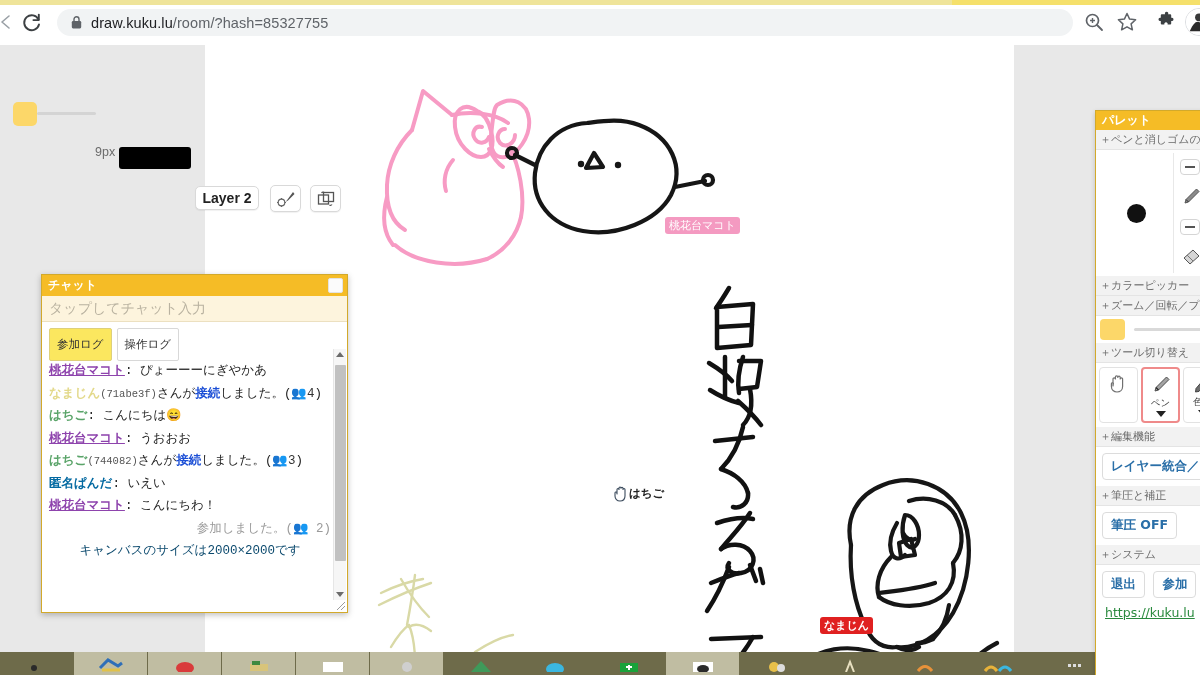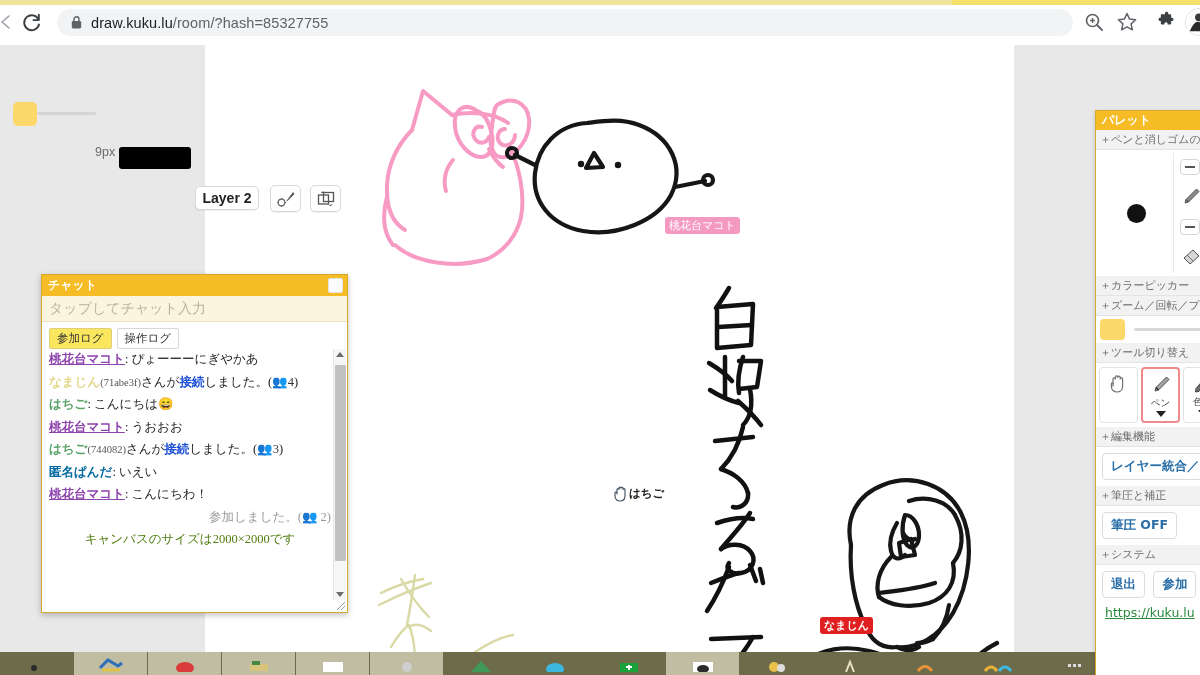--- a/index.html
+++ b/index.html
@@ -119,38 +119,38 @@
     background:#fbfbfb; border:1px solid #e3e3e3; border-radius:2px; cursor:pointer;
   }
   #chat-input-row {
     height:26px; background:#fdf4dd; display:flex; align-items:center;
     padding-left:7px; cursor:text; border-bottom:1px solid #ece0c0;
   }
   #chat-input-placeholder { font-size:14px; color:#b9b2a0; font-family:"DejaVu Sans", sans-serif; }
   #chat-log-wrap { flex:1; position:relative; overflow:hidden; padding:6px 16px 0 7px; }
   #log-tabs { display:flex; gap:5px; margin-bottom:4px; }
   .log-tab {
-    font-size:11.5px; padding:2px 7px; border:1px solid #d8d8d8;
+    font-size:11.5px; padding:8px 7px; border:1px solid #d8d8d8;
     background:#ffffff; color:#333; cursor:pointer; border-radius:2px;
     font-family:Liberation Mono, monospace;
   }
   .log-tab.active { background:#fbe75f; border-color:#ded07a; }
   .msg {
     font-size:12.5px; line-height:1.0; margin-bottom:10px; color:#222;
-    font-family:Liberation Serif, serif; white-space:nowrap;
+    font-family:Liberation Mono, monospace; white-space:nowrap;
   }
   .msg .u-momo { color:#8e44ad; font-weight:bold; text-decoration:underline; }
   .msg .u-nama { color:#e3d98a; font-weight:bold; }
   .msg .u-hachi { color:#5aa469; font-weight:bold; }
   .msg .u-panda { color:#0369a1; font-weight:bold; }
   .msg .small { font-size:10.5px; color:#555; }
   .msg .connect { color:#1c4fd6; font-weight:bold; }
   .msg .grp { color:#333; }
   .msg.sys { color:#9a9a9a; text-align:right; }
-  .msg.cut { color:#4d7c0f; text-align:center; }
+  .msg.cut { color:#0c4a6e; text-align:center; }
   #chat-scrollbar {
     position:absolute; right:1px; top:27px; width:13px; bottom:12px;
     background:#f6f6f6; border-left:1px solid #e6e6e6; cursor:pointer;
   }
   #chat-scroll-thumb {
     position:absolute; left:1px; top:16px; width:11px; height:196px;
     background:#c1c1c1; border-radius:1px; cursor:grab;
   }
   .sb-arrow { position:absolute; left:2px; width:0; height:0; }
   #sb-up { top:3px; border-left:4px solid transparent; border-right:4px solid transparent; border-bottom:5px solid #6b6b6b; }

